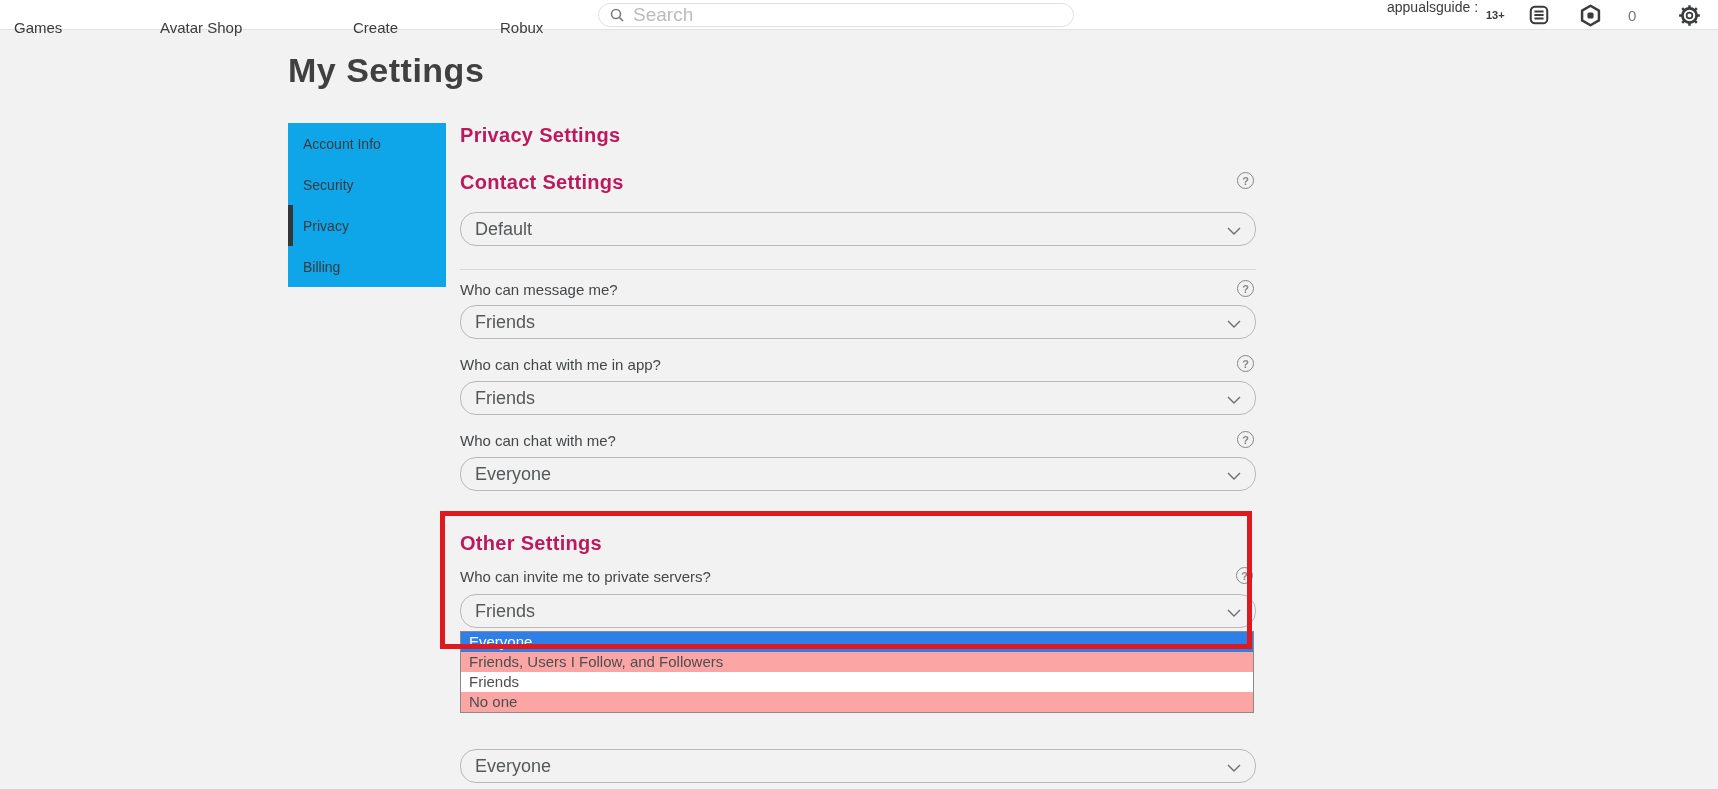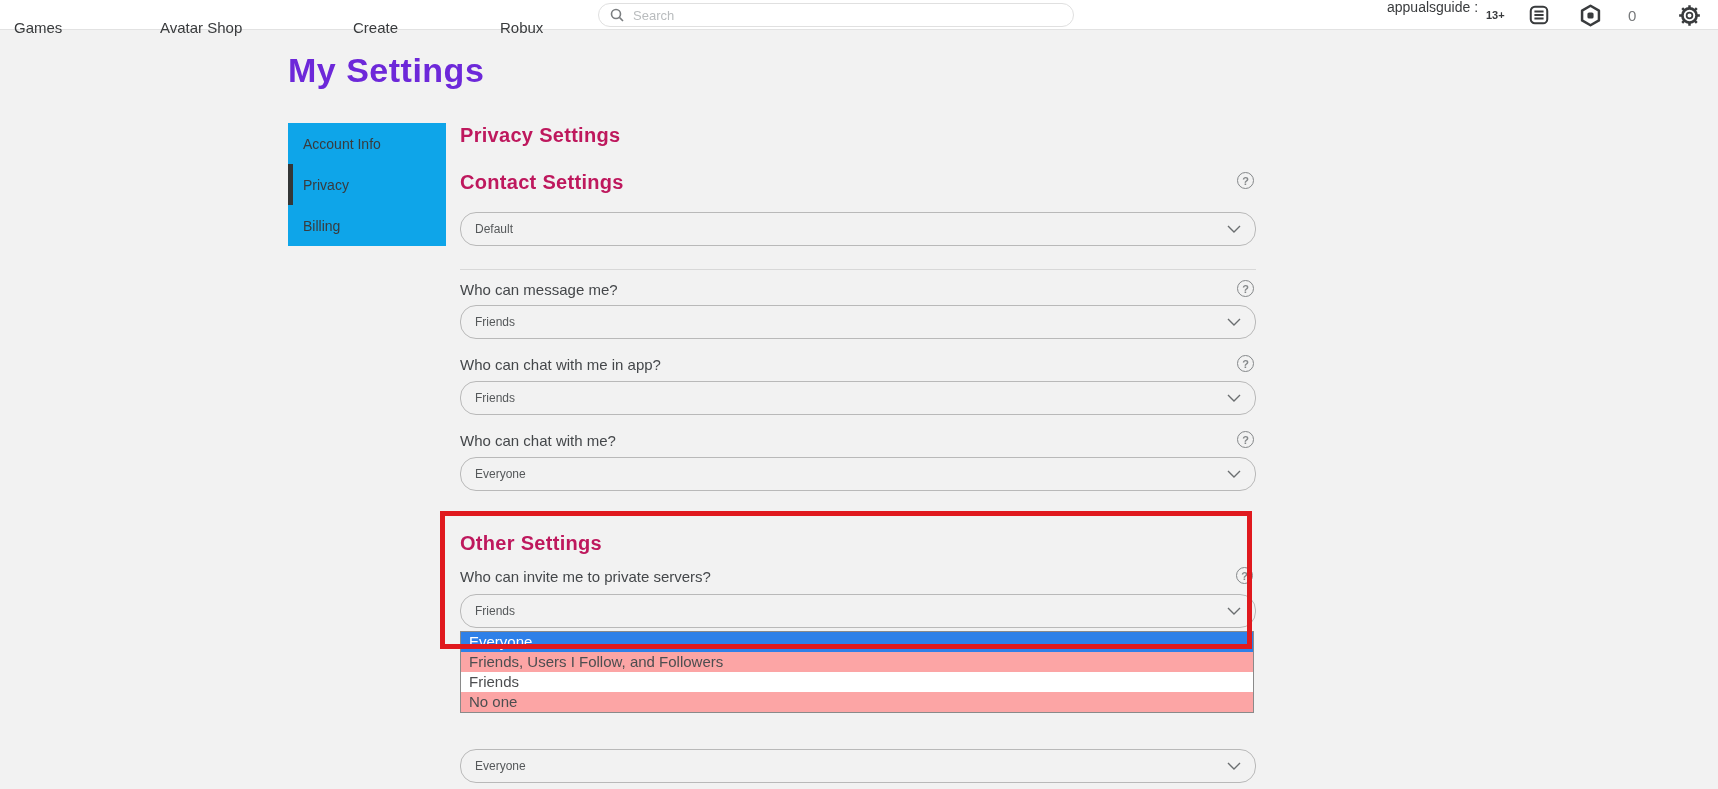--- a/index.html
+++ b/index.html
@@ -9,44 +9,44 @@
     background:#f2f2f2;
     font-family:"Liberation Sans","DejaVu Sans",sans-serif;
     color:#393b3d;
   }
   
   .topnav{position:absolute;left:0;top:0;width:1718px;height:30px;background:#ffffff;border-bottom:1px solid #e2e2e2;z-index:10;}
   .nav-item{position:absolute;top:0;height:30px;display:flex;align-items:center;font-size:15px;color:#393b3d;cursor:pointer;margin-top:12px;}
   .search-wrap{position:absolute;left:598px;top:3px;width:476px;height:24px;}
   .search-wrap input{
     width:100%;height:100%;border:1px solid #e0e0e0;border-radius:12px;background:#fff;
-    padding:0 12px 0 34px;font-size:13px;color:#393b3d;outline:none;
+    padding:0 12px 0 34px;font-size:19px;color:#393b3d;outline:none;
     font-family:"Liberation Sans","DejaVu Sans",sans-serif;
   }
   .search-wrap input::placeholder{color:#b9bcbe;}
   .search-icon{position:absolute;left:11px;top:4px;}
   .nav-user{position:absolute;left:1387px;top:0;height:14px;display:flex;align-items:center;font-size:14px;color:#393b3d;cursor:pointer;}
   .age-badge{position:absolute;left:1486px;top:0;height:30px;display:flex;align-items:center;font-size:11px;font-weight:bold;color:#393b3d;}
   .nav-icon{position:absolute;top:4px;cursor:pointer;}
   .robux-count{position:absolute;left:1628px;top:0;height:30px;display:flex;align-items:center;font-size:15px;color:#77797b;cursor:pointer;}
   
-  .page-title{position:absolute;left:288px;top:50px;font-size:34px;line-height:40px;font-weight:800;letter-spacing:.5px;color:#6d28d9;}
+  .page-title{position:absolute;left:288px;top:50px;font-size:34px;line-height:40px;font-weight:800;letter-spacing:.5px;color:#404040;}
   
   .sidebar{position:absolute;left:288px;top:123px;width:158px;background:#0ea5e9;z-index:2;}
   .side-item{position:relative;height:41px;display:flex;align-items:center;padding-left:15px;font-size:14px;color:#393b3d;cursor:pointer;}
   .side-item .active-bar{position:absolute;left:0;top:0;bottom:0;width:5px;background:#343637;display:none;}
   .side-item.active .active-bar{display:block;}
   
   .h-section{position:absolute;font-size:20px;font-weight:800;letter-spacing:.3px;color:#be185d;}
   .q-label{position:absolute;font-size:15px;color:#44474a;}
   .divider{position:absolute;left:460px;width:796px;height:1px;background:#d8d8d8;}
   .select{
     position:absolute;left:460px;width:796px;height:34px;
     background:#f2f2f2;border:1px solid #b9b9b9;border-radius:16px;
-    display:flex;align-items:center;padding:0 14px;font-size:12px;color:#55585a;cursor:pointer;
+    display:flex;align-items:center;padding:0 14px;font-size:18px;color:#55585a;cursor:pointer;
   }
   .select .chev{margin-left:auto;}
   .qmark{
     position:absolute;width:17px;height:17px;border:1.5px solid #85888a;border-radius:50%;
     color:#85888a;font-size:11px;font-weight:bold;display:flex;align-items:center;justify-content:center;cursor:pointer;
   }
   .qmark::before{content:"?";}
   
   .dropdown-list{
     position:absolute;left:460px;top:631px;width:794px;background:#fff;
@@ -108,20 +108,24 @@
     </span>
   </div>
 
   <div class="page-title">My Settings</div>
 
   <div class="sidebar">
     <div class="side-item">
 
       <span>Account Info</span>
     </div>
+    <div class="side-item">
+
+      <span>Security</span>
+    </div>
     <div class="side-item active">
       <span class="active-bar"></span>
       <span>Privacy</span>
     </div>
     <div class="side-item">
 
       <span>Billing</span>
     </div>
   </div>
 

